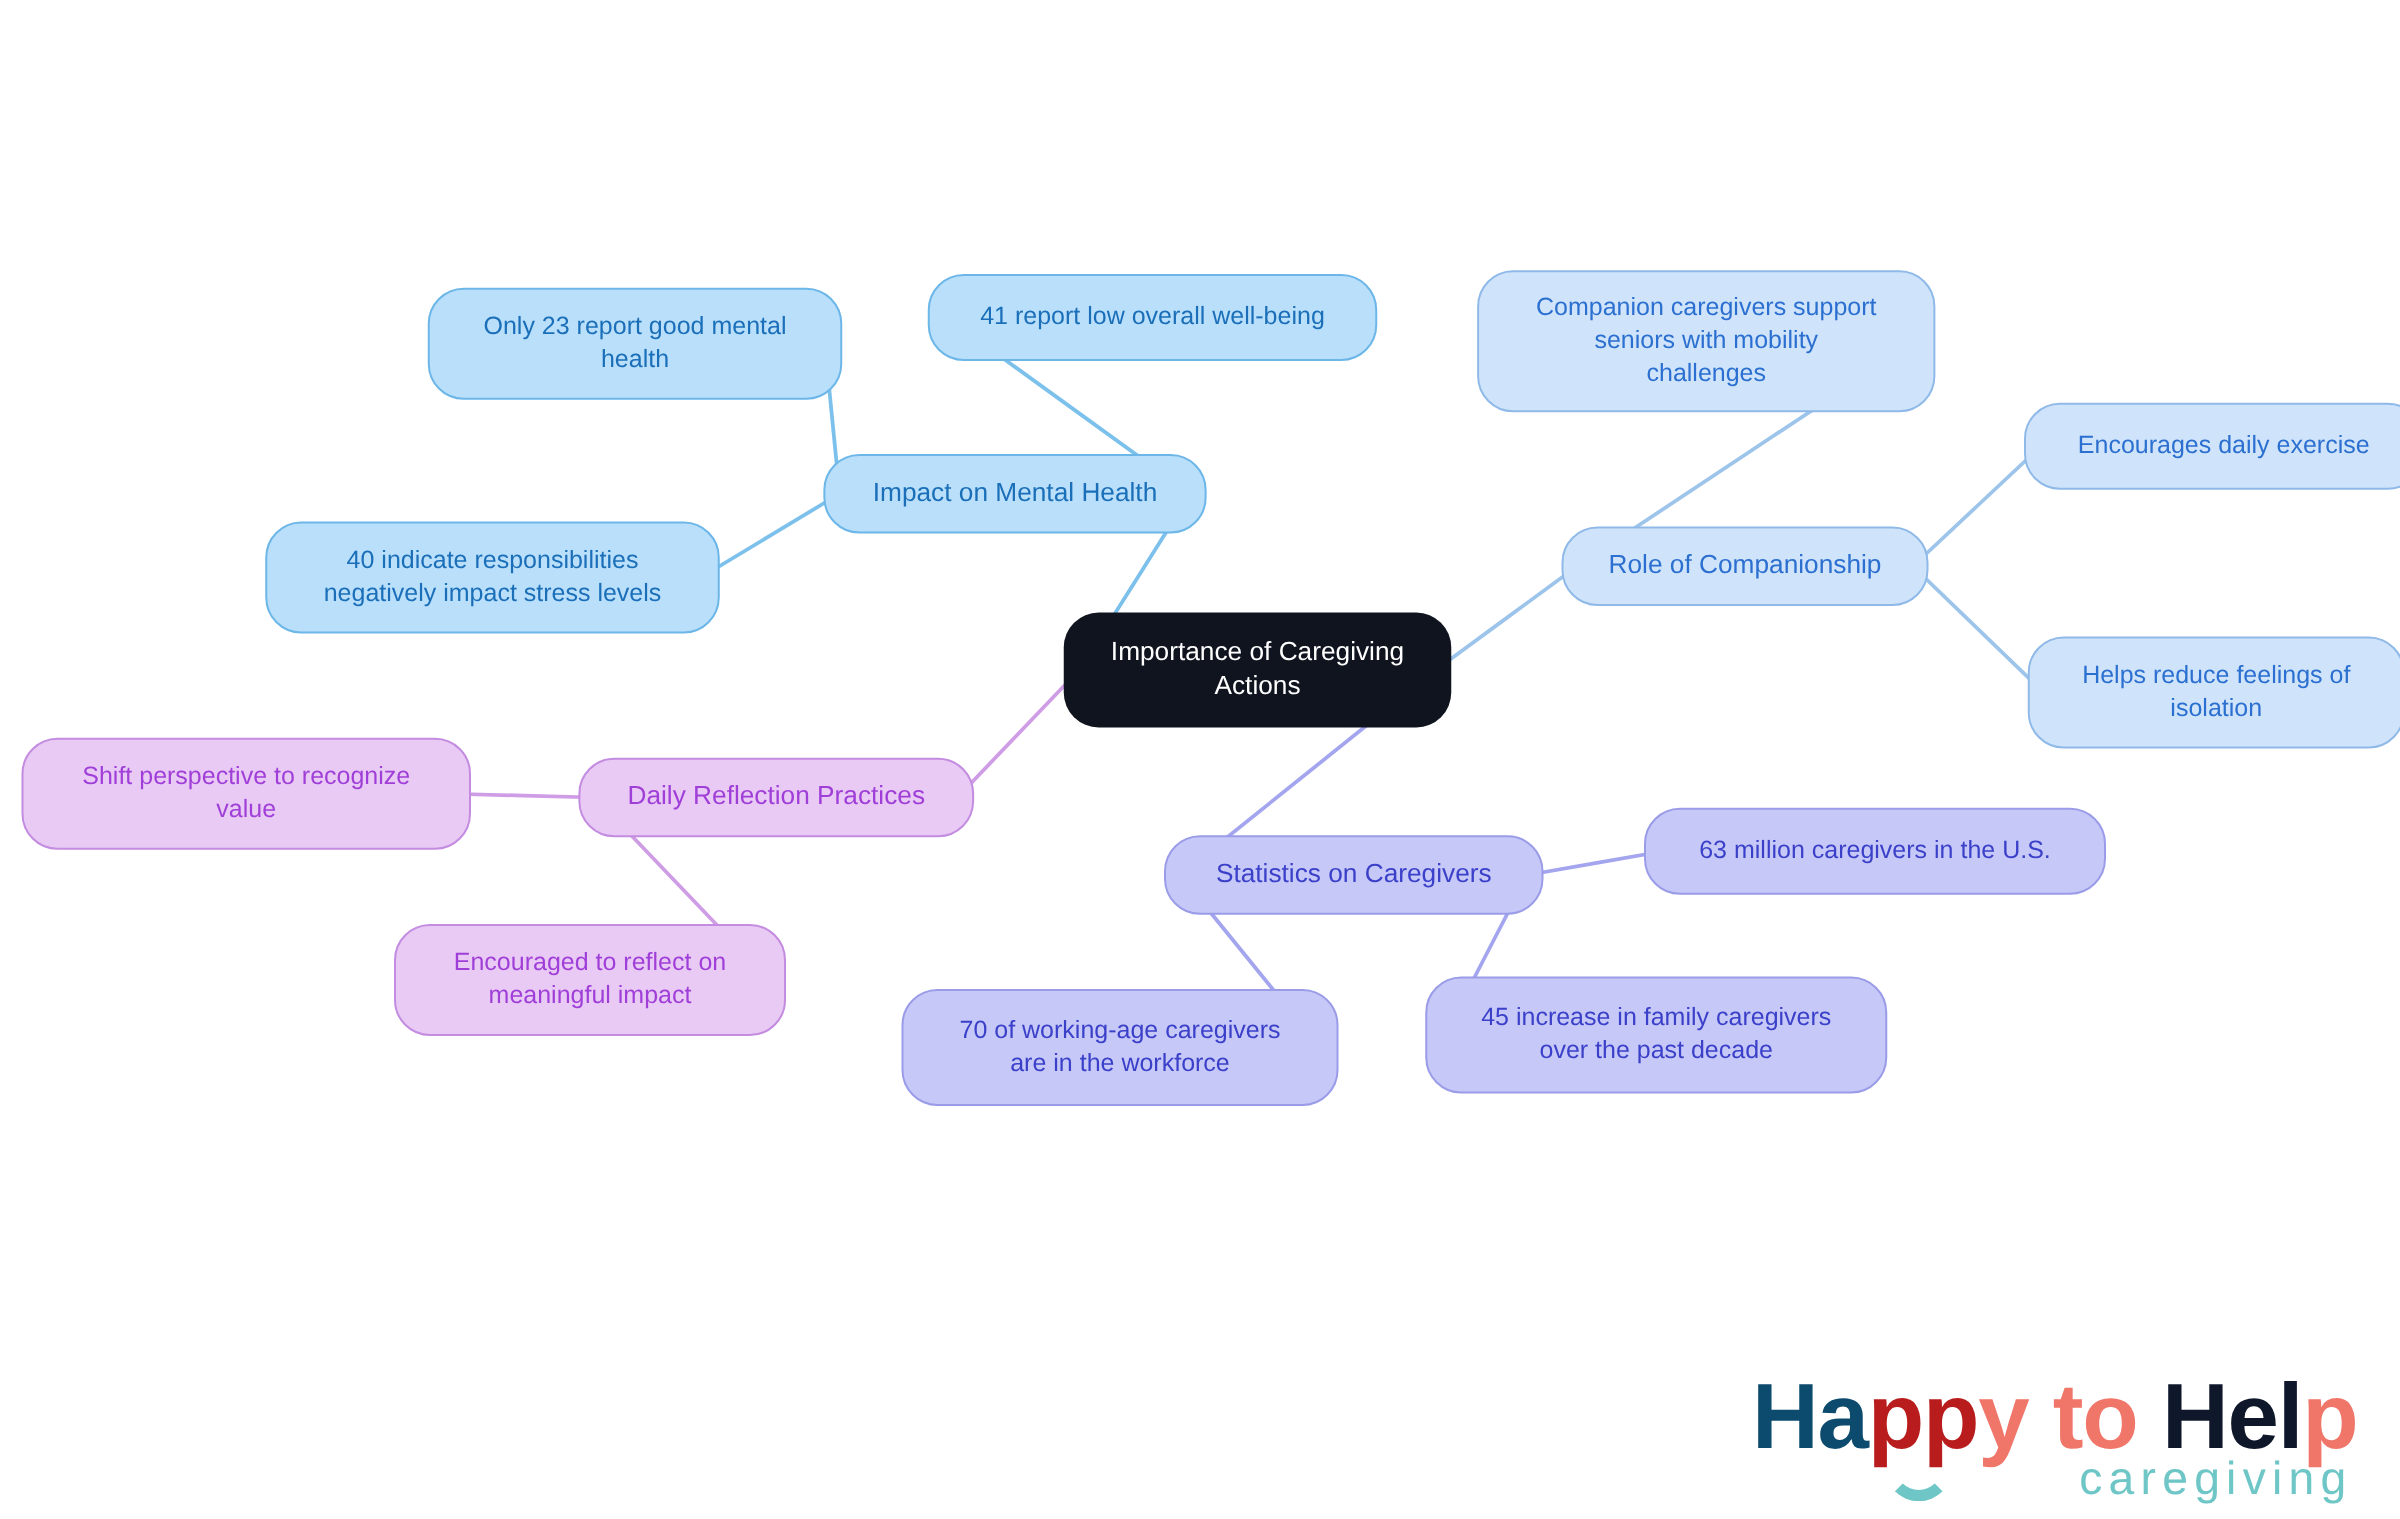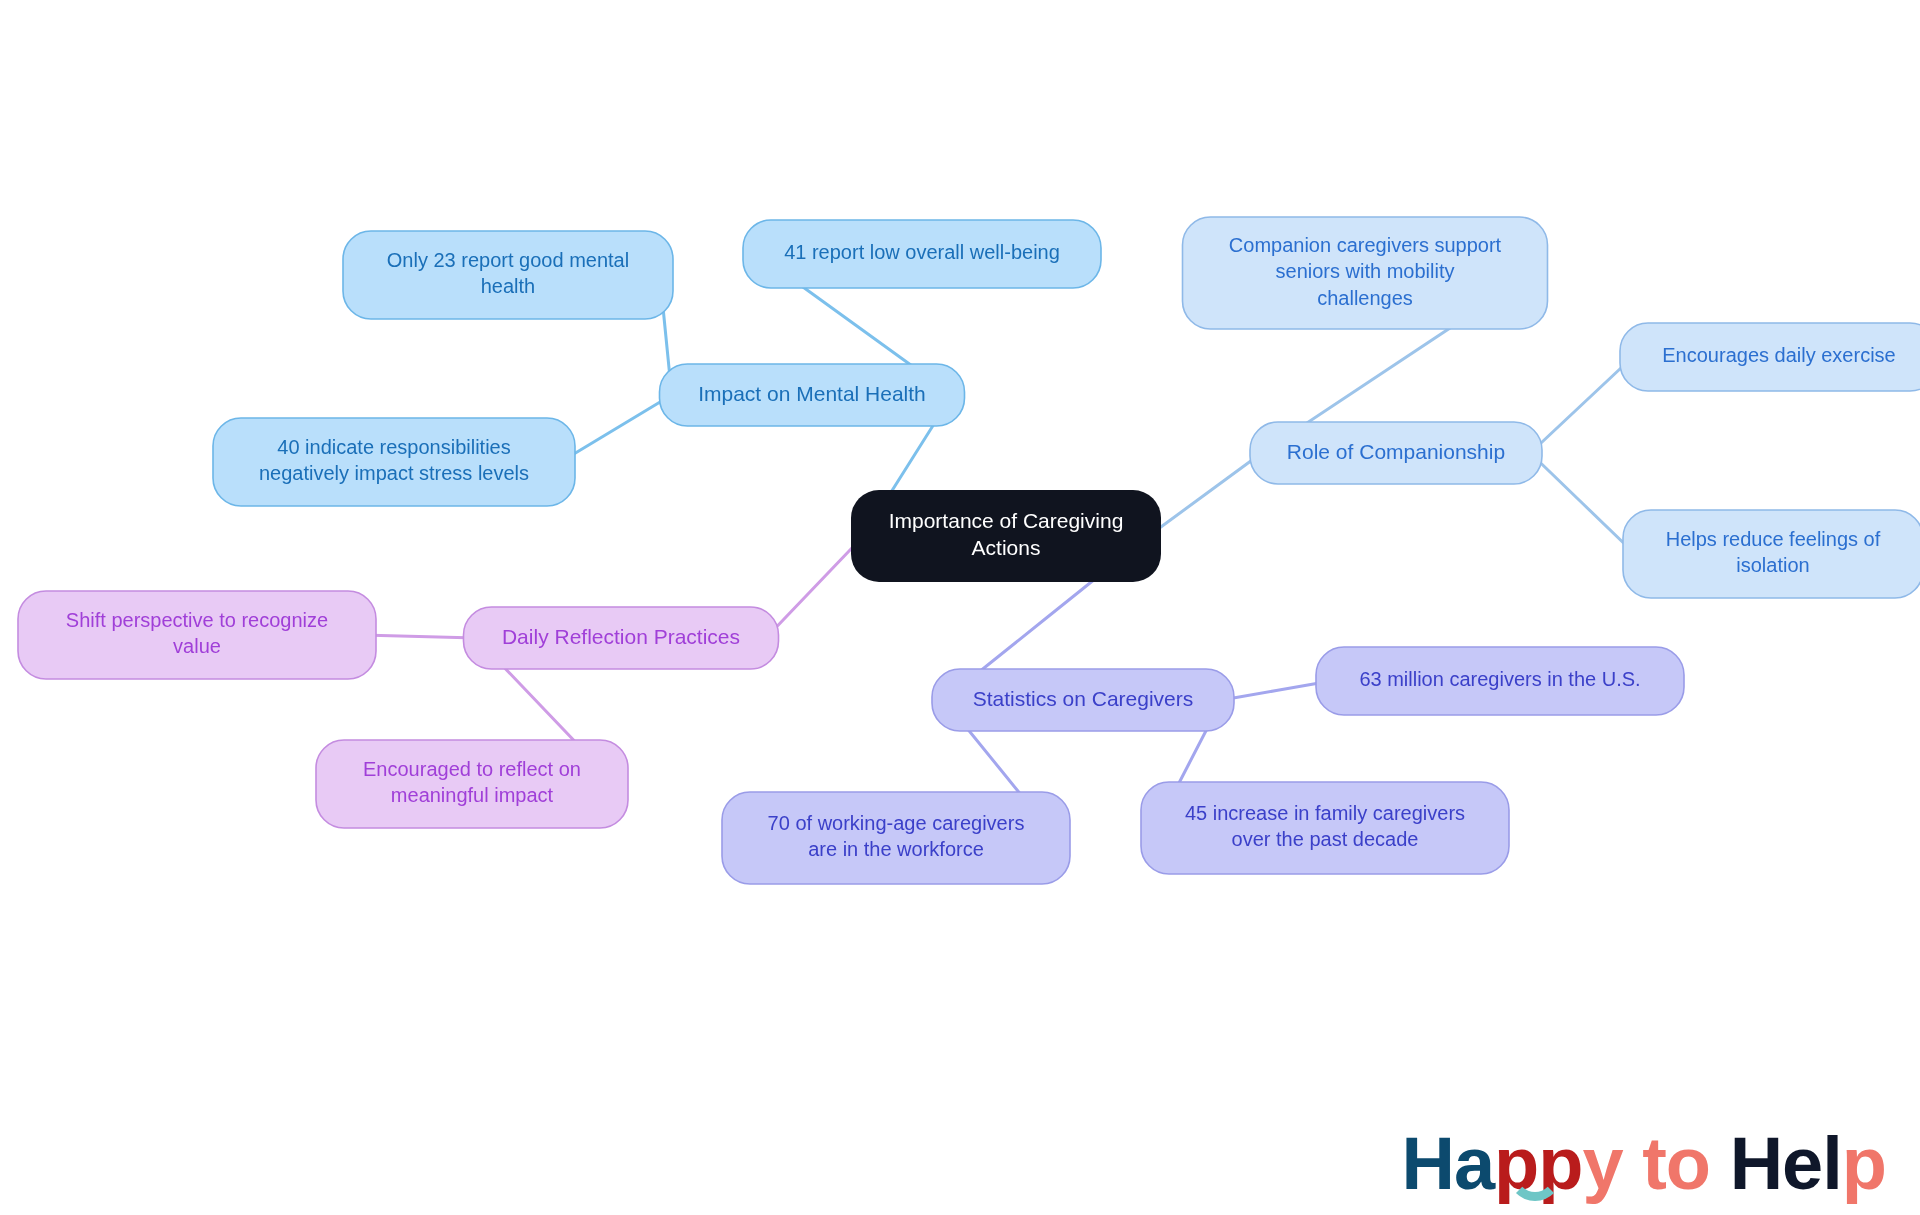--- a/index.html
+++ b/index.html
@@ -175,13 +175,14 @@
     </g>
 </svg>
 
 <div class="brand-logo">
   <div class="brand-main">
     <span style="color: #0c4a6e; margin-top: 32px;">Ha</span><span style="color: #b91c1c; text-align: center;">pp</span><span style="color: rgb(240, 118, 106);">y</span><span style="color: rgb(240, 118, 106); margin-top: 36px;"> to </span><span style="color: #0f172a;">Hel</span><span style="color: rgb(240, 118, 106);">p</span>
     <div class="smile-wrap">
         <div class="smile-arc"></div>
       </div>
   </div>
+  <div class="brand-sub" style="color: rgb(110, 198, 198);">caregiving</div>
 </div>
 
 </body></html>

